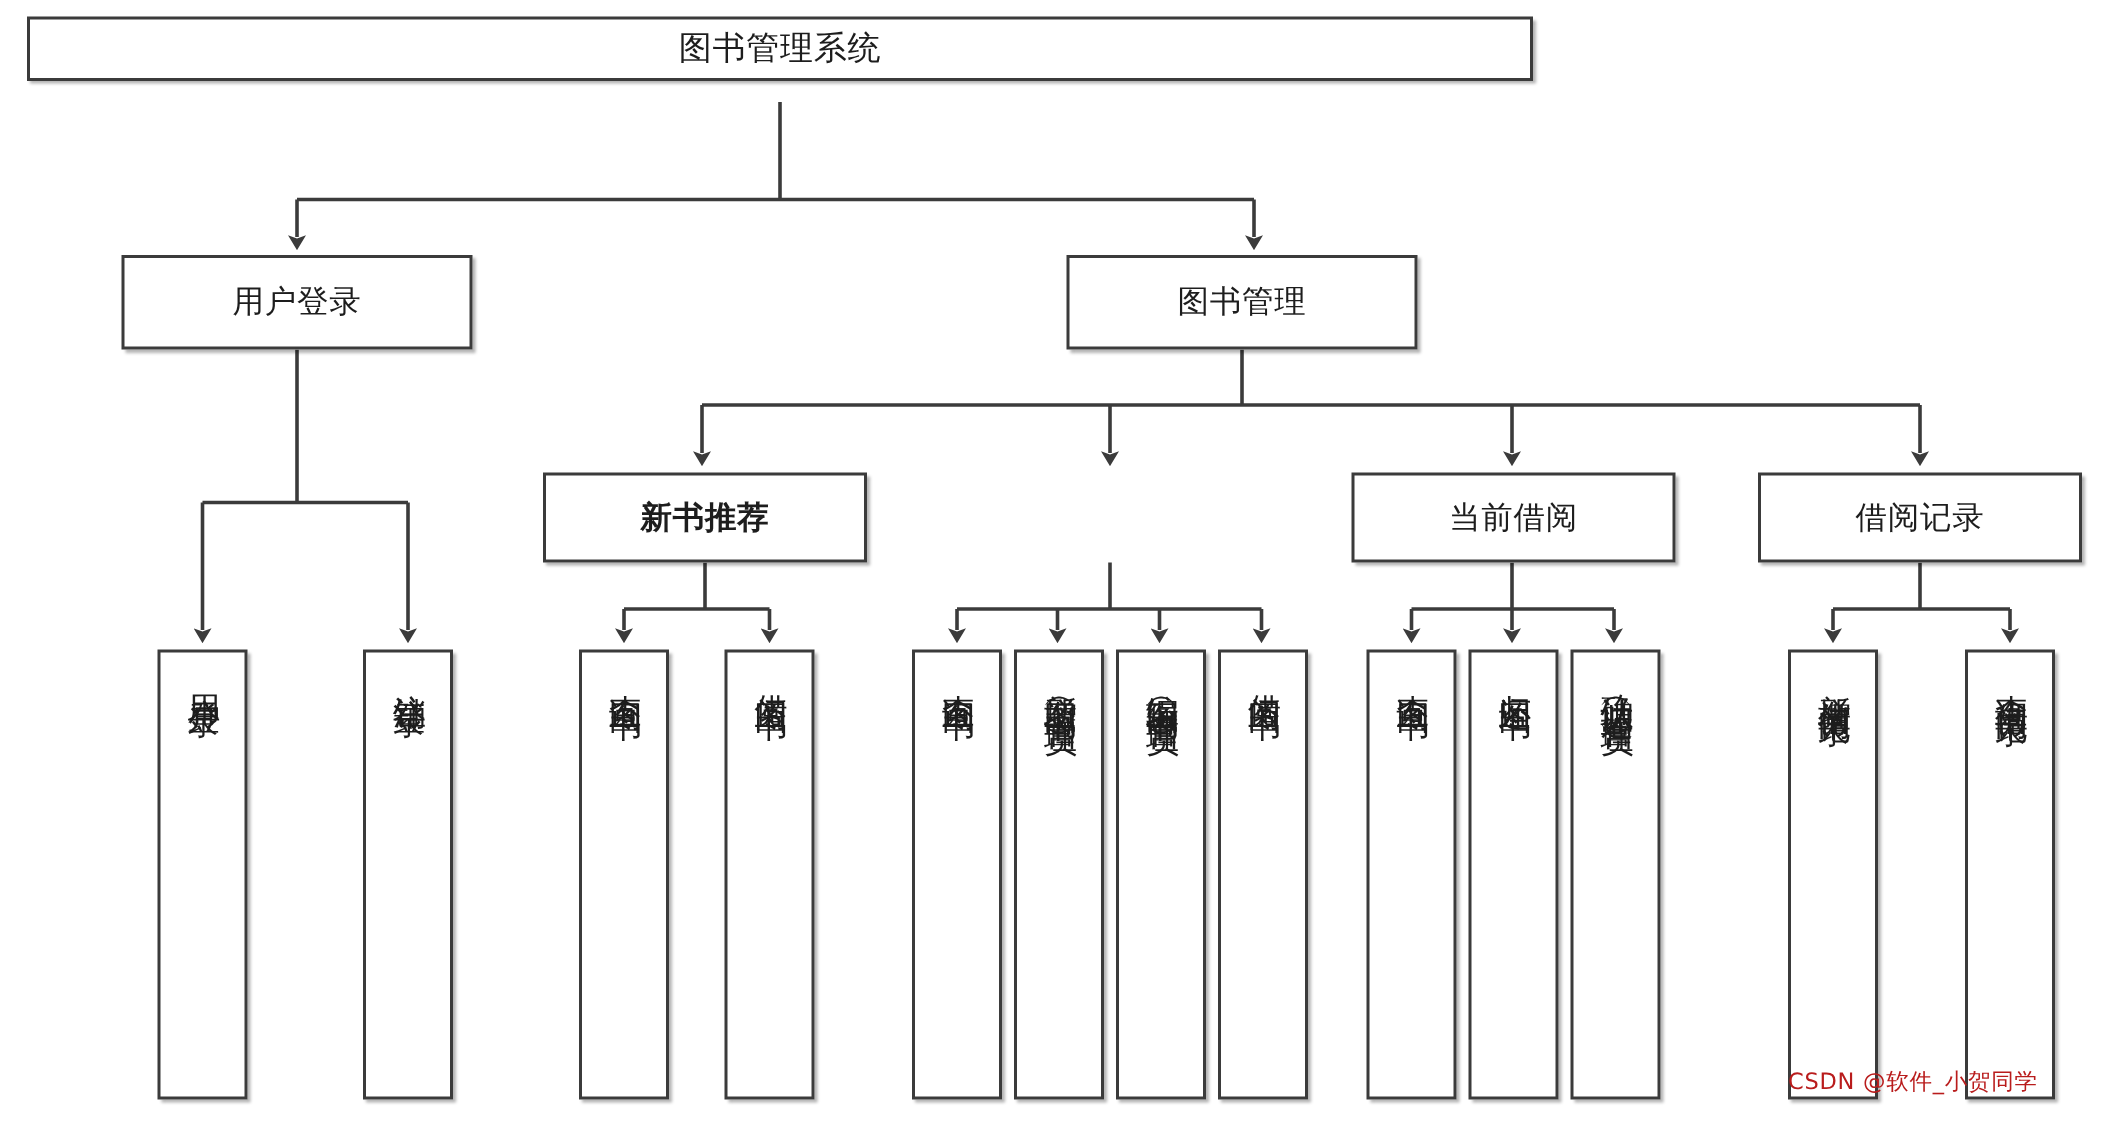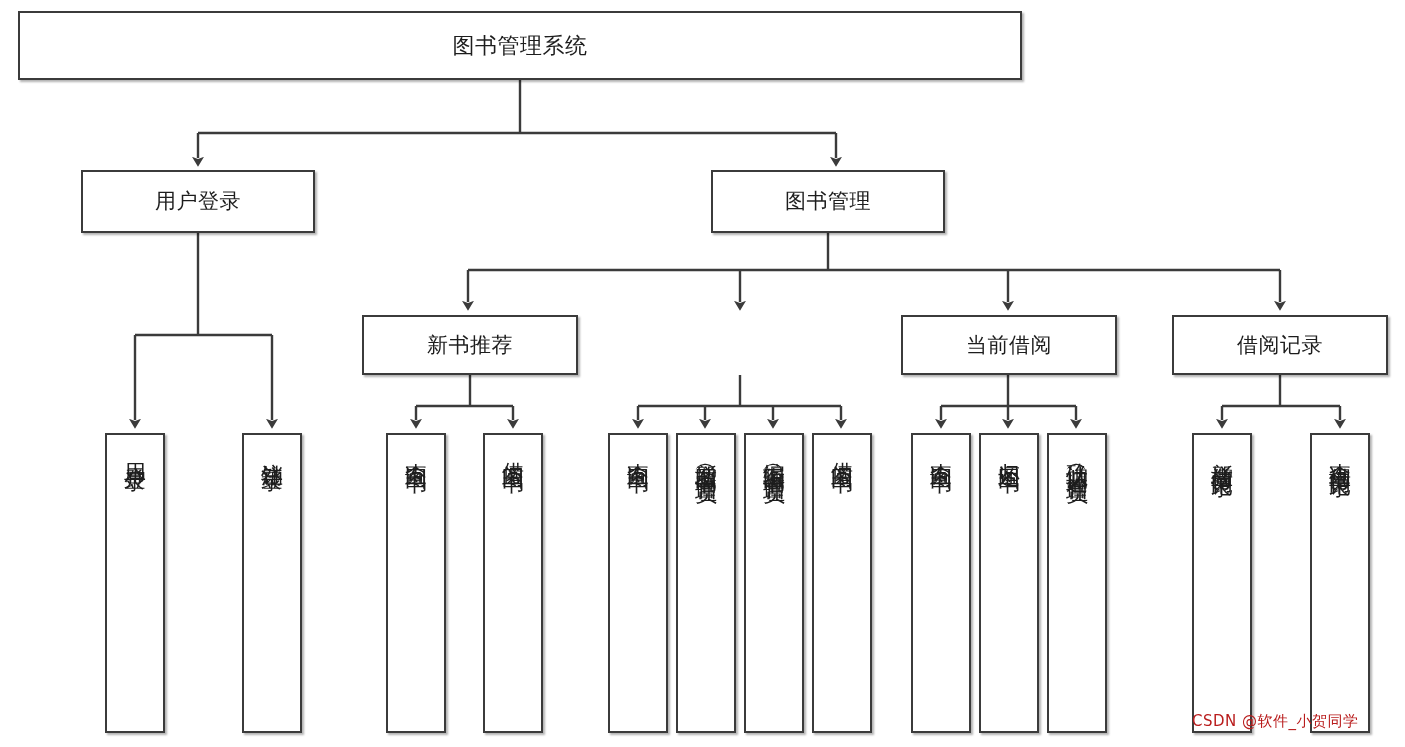--- a/index.html
+++ b/index.html
@@ -111,32 +111,32 @@
       <path d="M1008,406 L1008,420" marker-end="url(#arw)"></path>
       <path d="M1076,406 L1076,420" marker-end="url(#arw)"></path>
 
       <path d="M1280,375 L1280,406"></path>
       <path d="M1222,406 L1340,406"></path>
       <path d="M1222,406 L1222,420" marker-end="url(#arw)"></path>
       <path d="M1340,406 L1340,420" marker-end="url(#arw)"></path>
     </g>
   </svg>
 
-  <div class="node h-node root" style="left:18px;top:11px;width:1004px;height:69px;">
+  <div class="node h-node root" style="left:18px;top:11px;width:1004px;height:43px;">
     <span class="lbl">图书管理系统</span>
   </div>
 
   <div class="node h-node" style="left:81px;top:170px;width:234px;height:63px;">
     <span class="lbl">用户登录</span>
   </div>
   <div class="node h-node" style="left:711px;top:170px;width:234px;height:63px;align-items:center;">
     <span class="lbl">图书管理</span>
   </div>
 
-  <div class="node h-node" style="left:362px;top:315px;width:216px;height:60px;">
+  <div class="node h-node" style="left:362px;top:315px;width:216px;height:60px;font-weight:bold;">
     <span class="lbl">新书推荐</span>
   </div>
   <div class="node h-node" style="left:1172px;top:315px;width:216px;height:60px;">
     <span class="lbl">借阅记录</span>
   </div>
   <div class="node h-node" style="left:901px;top:315px;width:216px;height:60px;">
     <span class="lbl">当前借阅</span>
   </div>
 
   <div class="node v-node" style="left:105px;top:433px;width:60px;height:300px;">

